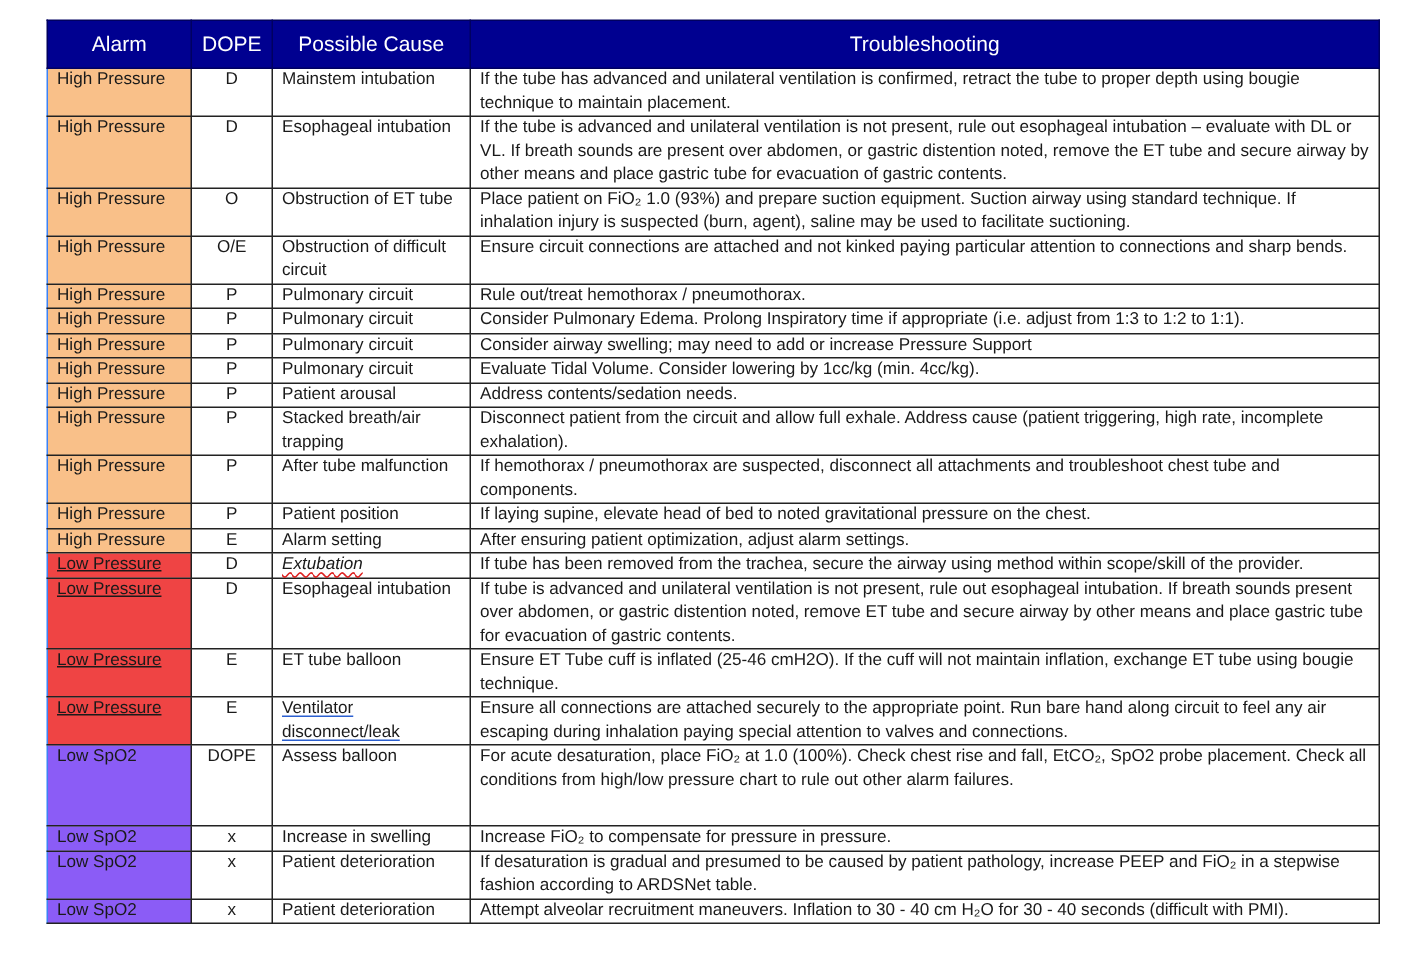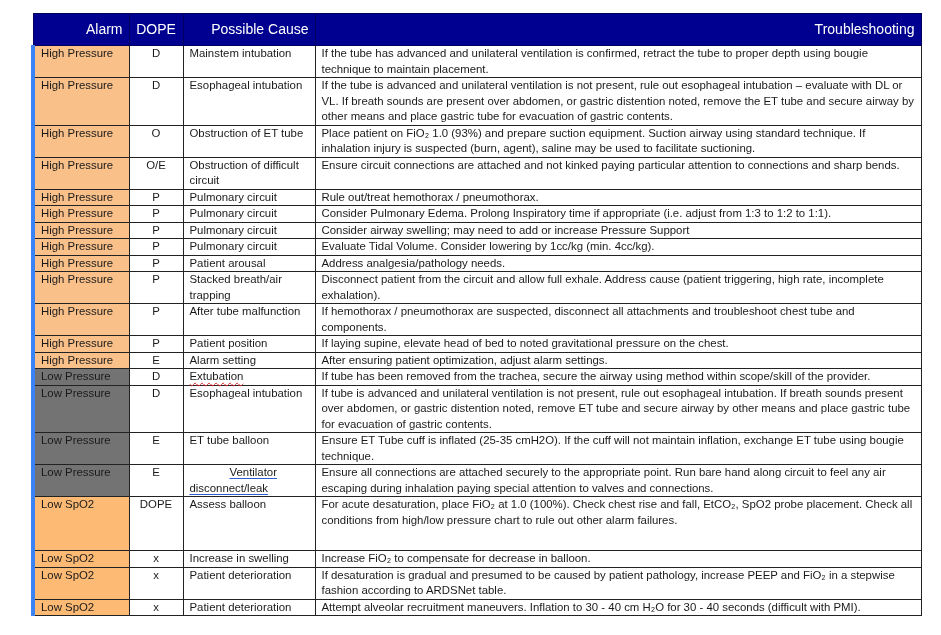--- a/index.html
+++ b/index.html
@@ -5,39 +5,39 @@
   html, body { margin: 0; padding: 0; background: #ffffff; }
   body { width: 941px; height: 635px; position: relative; overflow: hidden;
          font-family: "Liberation Sans", "DejaVu Sans", sans-serif; }
   table.alarm-table {
     position: absolute; left: 31px; top: 13px;
     border-collapse: collapse; table-layout: fixed; width: 888px;
     font-size: 11.4px; line-height: 15.5px; color: #1a1a1a;
   }
   .alarm-table th {
     background: #000090; color: #ffffff; font-weight: normal;
-    font-size: 14px; text-align: right; height: 31px; padding: 0 6px;
+    font-size: 14px; text-align: center; height: 31px; padding: 0 6px;
     border: 1px solid #000060; vertical-align: middle;
   }
   .alarm-table th.col-dope { text-align: center; }
   .alarm-table td {
     border: 1px solid #222222; padding: 0 6px 0 6px; vertical-align: top;
     background: #ffffff;
   }
   .alarm-table td.c-dope { text-align: center; }
   .alarm-table td.c-alarm.high { background: #f9c089; }
-  .alarm-table td.c-alarm.low { background: #737373; }
-  .alarm-table td.c-alarm.spo2 { background: #fdba74; }
-  .alarm-table td.c-alarm { border-left: 4px solid #3b82f6; }
+  .alarm-table td.c-alarm.low { background: #ef4444; text-decoration: underline; }
+  .alarm-table td.c-alarm.spo2 { background: #8b5cf6; }
+  .alarm-table td.c-alarm { border-left: 1px solid #3b82f6; }
   col.w-alarm { width: 96px; }
   col.w-dope { width: 54px; }
   col.w-cause { width: 132px; }
   col.w-trouble { width: 606px; }
-  .squiggle { text-decoration: underline wavy #d22; text-decoration-thickness: 1px; text-underline-offset: 2px; }
-  .link-ul { text-decoration: underline #2b5fd0; text-underline-offset: 2px; margin-left: 40px; }
+  .squiggle { text-decoration: underline wavy #d22; text-decoration-thickness: 1px; text-underline-offset: 2px; font-style: italic; }
+  .link-ul { text-decoration: underline #2b5fd0; text-underline-offset: 2px; }
   tr.tall td { height: 53px; }
 </style>
 </head>
 <body>
 
 <table class="alarm-table">
   <colgroup>
     <col class="w-alarm">
       <col class="w-dope">
       <col class="w-cause">
@@ -97,21 +97,21 @@
     <tr>
       <td class="c-alarm high">High Pressure</td>
       <td class="c-dope">P</td>
       <td>Pulmonary circuit</td>
       <td>Evaluate Tidal Volume. Consider lowering by 1cc/kg (min. 4cc/kg).</td>
     </tr>
     <tr>
       <td class="c-alarm high">High Pressure</td>
       <td class="c-dope">P</td>
       <td>Patient arousal</td>
-      <td>Address analgesia/pathology needs.</td>
+      <td>Address contents/sedation needs.</td>
     </tr>
     <tr>
       <td class="c-alarm high">High Pressure</td>
       <td class="c-dope">P</td>
       <td>Stacked breath/air trapping</td>
       <td>Disconnect patient from the circuit and allow full exhale. Address cause (patient triggering, high rate, incomplete exhalation).</td>
     </tr>
     <tr>
       <td class="c-alarm high">High Pressure</td>
       <td class="c-dope">P</td>
@@ -139,39 +139,39 @@
     <tr>
       <td class="c-alarm low">Low Pressure</td>
       <td class="c-dope">D</td>
       <td>Esophageal intubation</td>
       <td>If tube is advanced and unilateral ventilation is not present, rule out esophageal intubation. If breath sounds present over abdomen, or gastric distention noted, remove ET tube and secure airway by other means and place gastric tube for evacuation of gastric contents.</td>
     </tr>
     <tr>
       <td class="c-alarm low">Low Pressure</td>
       <td class="c-dope">E</td>
       <td>ET tube balloon</td>
-      <td>Ensure ET Tube cuff is inflated (25-35 cmH2O). If the cuff will not maintain inflation, exchange ET tube using bougie technique.</td>
+      <td>Ensure ET Tube cuff is inflated (25-46 cmH2O). If the cuff will not maintain inflation, exchange ET tube using bougie technique.</td>
     </tr>
     <tr>
       <td class="c-alarm low">Low Pressure</td>
       <td class="c-dope">E</td>
       <td><span class="link-ul">Ventilator disconnect/leak</span></td>
       <td>Ensure all connections are attached securely to the appropriate point. Run bare hand along circuit to feel any air escaping during inhalation paying special attention to valves and connections.</td>
     </tr>
     <tr class="tall">
       <td class="c-alarm spo2">Low SpO2</td>
       <td class="c-dope">DOPE</td>
       <td>Assess balloon</td>
       <td>For acute desaturation, place FiO₂ at 1.0 (100%). Check chest rise and fall, EtCO₂, SpO2 probe placement. Check all conditions from high/low pressure chart to rule out other alarm failures.</td>
     </tr>
     <tr>
       <td class="c-alarm spo2">Low SpO2</td>
       <td class="c-dope">x</td>
       <td>Increase in swelling</td>
-      <td>Increase FiO₂ to compensate for decrease in balloon.</td>
+      <td>Increase FiO₂ to compensate for pressure in pressure.</td>
     </tr>
     <tr>
       <td class="c-alarm spo2">Low SpO2</td>
       <td class="c-dope">x</td>
       <td>Patient deterioration</td>
       <td>If desaturation is gradual and presumed to be caused by patient pathology, increase PEEP and FiO₂ in a stepwise fashion according to ARDSNet table.</td>
     </tr>
     <tr>
       <td class="c-alarm spo2">Low SpO2</td>
       <td class="c-dope">x</td>

